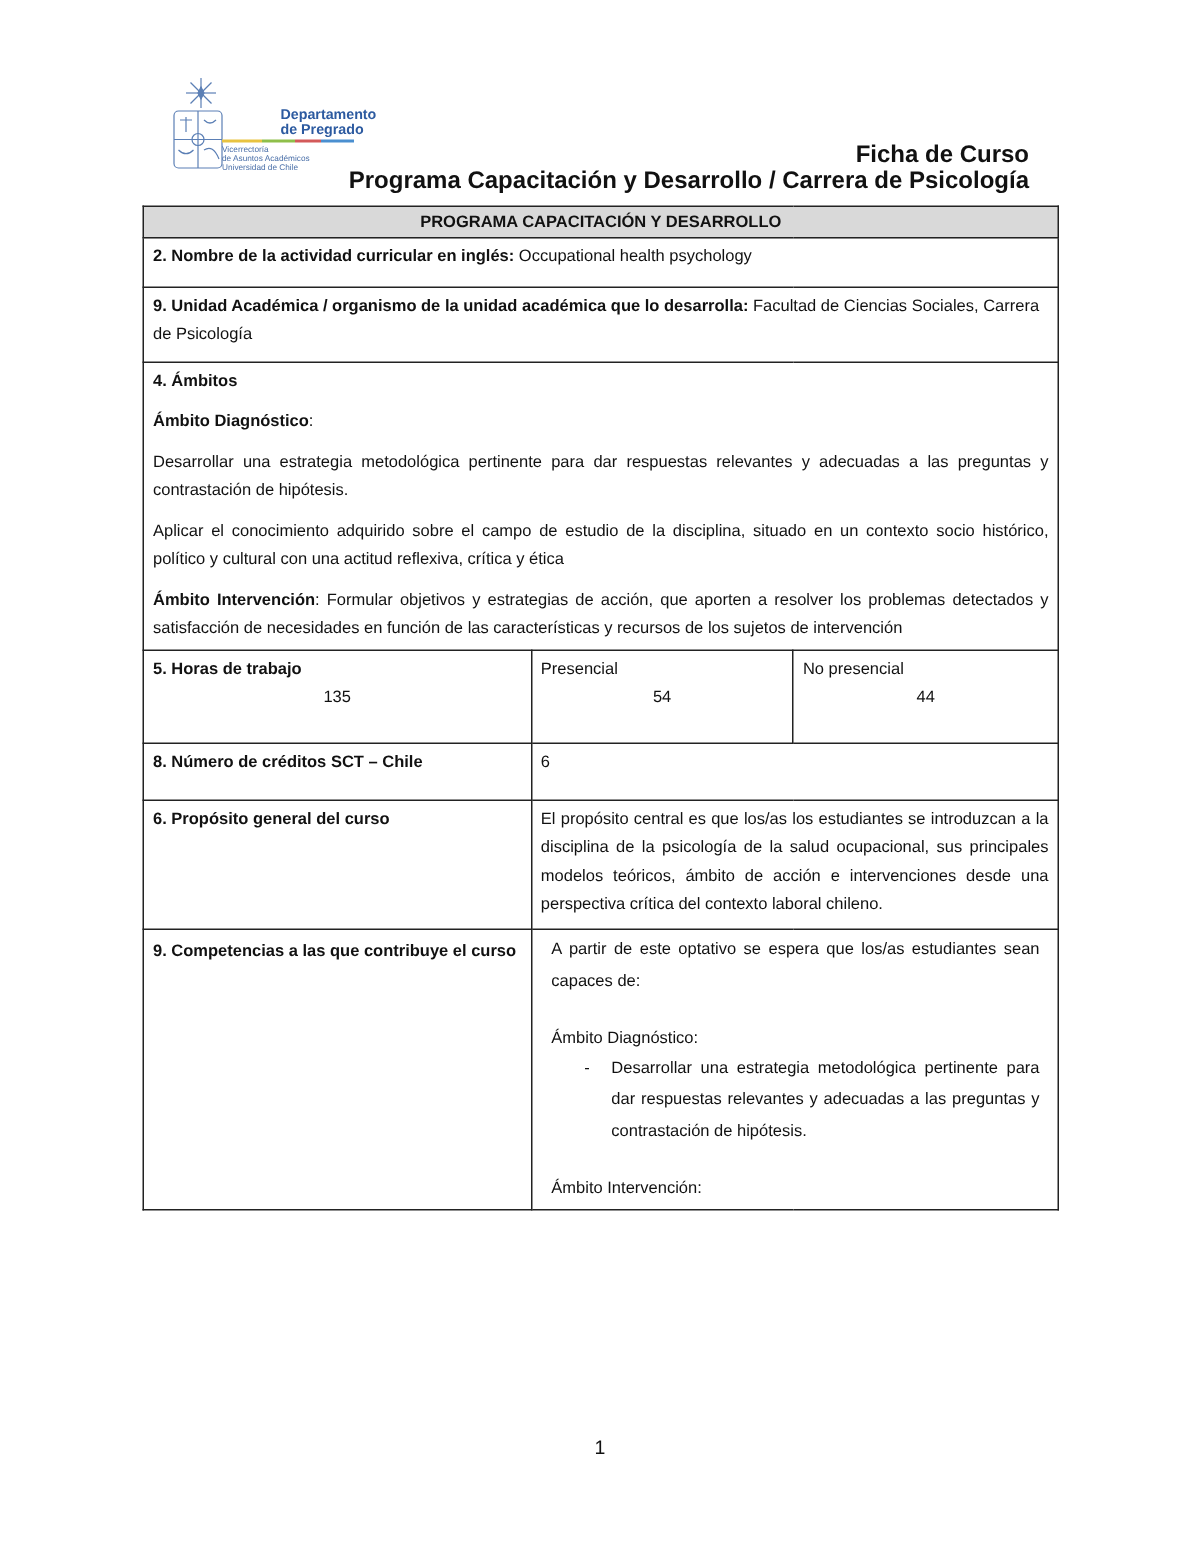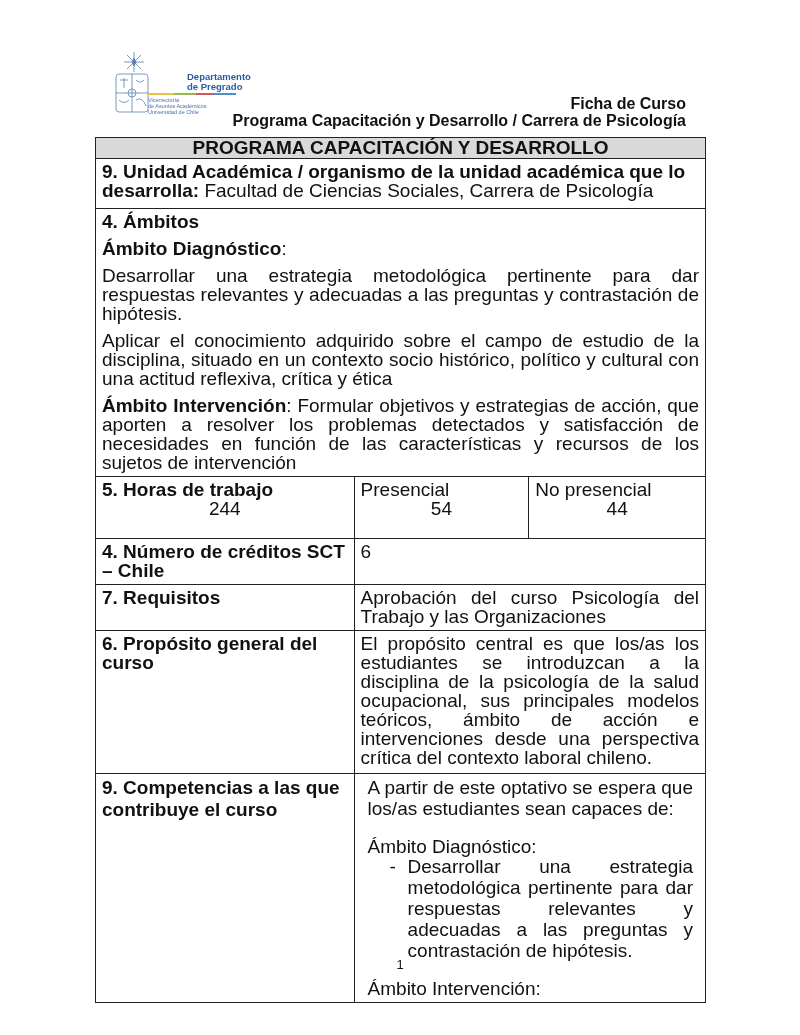--- a/index.html
+++ b/index.html
@@ -7,21 +7,21 @@
   body { position: relative; font-family: "Liberation Sans", sans-serif; color: #111; font-size: 13.4px; }
   .logo { position: absolute; left: 112px; top: 50px; width: 170px; height: 66px; }
   .logo .crest { position: absolute; left: 0; top: 0; width: 44px; height: 66px; }
   .logo .dept { position: absolute; left: 36px; top: 22px; color: #2c5aa0; font-weight: bold; font-size: 9.5px; line-height: 10px; margin-left: 39px; }
   .logo .bar { position: absolute; left: 36px; top: 43px; width: 88px; height: 2px; background: linear-gradient(90deg,#e8c341 0 30%,#8fbf4a 30% 55%,#d35a5a 55% 75%,#4a8fd0 75%); }
   .logo .sub { position: absolute; left: 36px; top: 47px; color: #4a6fa8; font-size: 5.5px; line-height: 6.2px; }
   .head-right { position: absolute; right: 114px; text-align: right; font-weight: bold; font-size: 16px; }
   .h1 { top: 95px; }
   .h2 { top: 112px; }
   table { position: absolute; left: 95px; top: 137px; width: 611px; border-collapse: collapse; }
-  td { border: 1.5px solid #222; padding: 3px 6px 4px 6px; vertical-align: top; line-height: 19px; font-size: 19px; }
+  td { border: 1.5px solid #222; padding: 3px 6px 4px 6px; vertical-align: top; line-height: 19px; font-size: 11px; }
   .title-row td { background: #d9d9d9; text-align: center; font-weight: bold; padding: 1px 6px; line-height: 18px; }
   b { font-weight: bold; }
   .just { text-align: justify; }
   .p { margin-bottom: 8px; }
   .center { text-align: center; }
   .page-num { position: absolute; top: 957px; left: 0; width: 800px; text-align: center; font-size: 13px; }
   .list-item { padding-left: 40px; position: relative; text-align: justify; }
   .list-item .dash { position: absolute; left: 22px; top: 0; }
 </style>
 </head>
@@ -61,54 +61,55 @@
   <colgroup>
       <col style="width:259px">
       <col style="width:175px">
       <col style="width:177px">
     </colgroup>
   <tbody>
       <tr class="title-row">
     <td colspan="3">PROGRAMA CAPACITACIÓN Y DESARROLLO</td>
   </tr>
   <tr>
+    <td colspan="3" style="padding-bottom:10px">
+      <b>2. Nombre de la actividad curricular en inglés:</b><span> Occupational health psychology</span>
+    </td>
+  </tr>
+  <tr>
     <td colspan="3" style="padding-bottom:8px">
       <b>9. Unidad Académica / organismo de la unidad académica que lo desarrolla:</b><span> Facultad de Ciencias Sociales, Carrera de Psicología</span>
     </td>
   </tr>
   <tr>
     <td colspan="3" class="just">
       <div class="p"><b>4. Ámbitos</b></div>
       <div class="p"><b>Ámbito Diagnóstico</b><span>:</span></div>
       <div class="p">Desarrollar una estrategia metodológica pertinente para dar respuestas relevantes y adecuadas a las preguntas y contrastación de hipótesis.</div>
       <div class="p">Aplicar el conocimiento adquirido sobre el campo de estudio de la disciplina, situado en un contexto socio histórico, político y cultural con una actitud reflexiva, crítica y ética</div>
       <div><b>Ámbito Intervención</b><span>: Formular objetivos y estrategias de acción, que aporten a resolver los problemas detectados y satisfacción de necesidades en función de las características y recursos de los sujetos de intervención</span></div>
     </td>
   </tr>
   <tr>
     <td style="padding-bottom:0">
       <b>5. Horas de trabajo</b>
-      <div class="center">244</div>
+      <div class="center">135</div>
     </td>
     <td style="padding-bottom:20px">
       <div>Presencial</div>
       <div class="center">54</div>
     </td>
     <td style="padding-bottom:6px">
       <div>No presencial</div>
       <div class="center">44</div>
     </td>
   </tr>
   <tr>
-    <td style="height:38px"><b>4. Número de créditos SCT – Chile</b></td>
+    <td style="height:38px"><b>8. Número de créditos SCT – Chile</b></td>
     <td colspan="2">6</td>
-  </tr>
-  <tr>
-    <td><b>7. Requisitos</b></td>
-    <td colspan="2" class="just">Aprobación del curso Psicología del Trabajo y las Organizaciones</td>
   </tr>
   <tr>
     <td><b>6. Propósito general del curso</b></td>
     <td colspan="2" class="just" style="padding-bottom:6px">El propósito central es que los/as los estudiantes se introduzcan a la disciplina de la psicología de la salud ocupacional, sus principales modelos teóricos, ámbito de acción e intervenciones desde una perspectiva crítica del contexto laboral chileno.</td>
   </tr>
   <tr>
     <td><b style="line-height:22px">9. Competencias a las que contribuye el curso</b></td>
     <td colspan="2" style="padding-left:13px; padding-right:12px;">
       <div class="just" style="line-height:21px">A partir de este optativo se espera que los/as estudiantes sean capaces de:</div>
       <div style="height:18px"></div>

